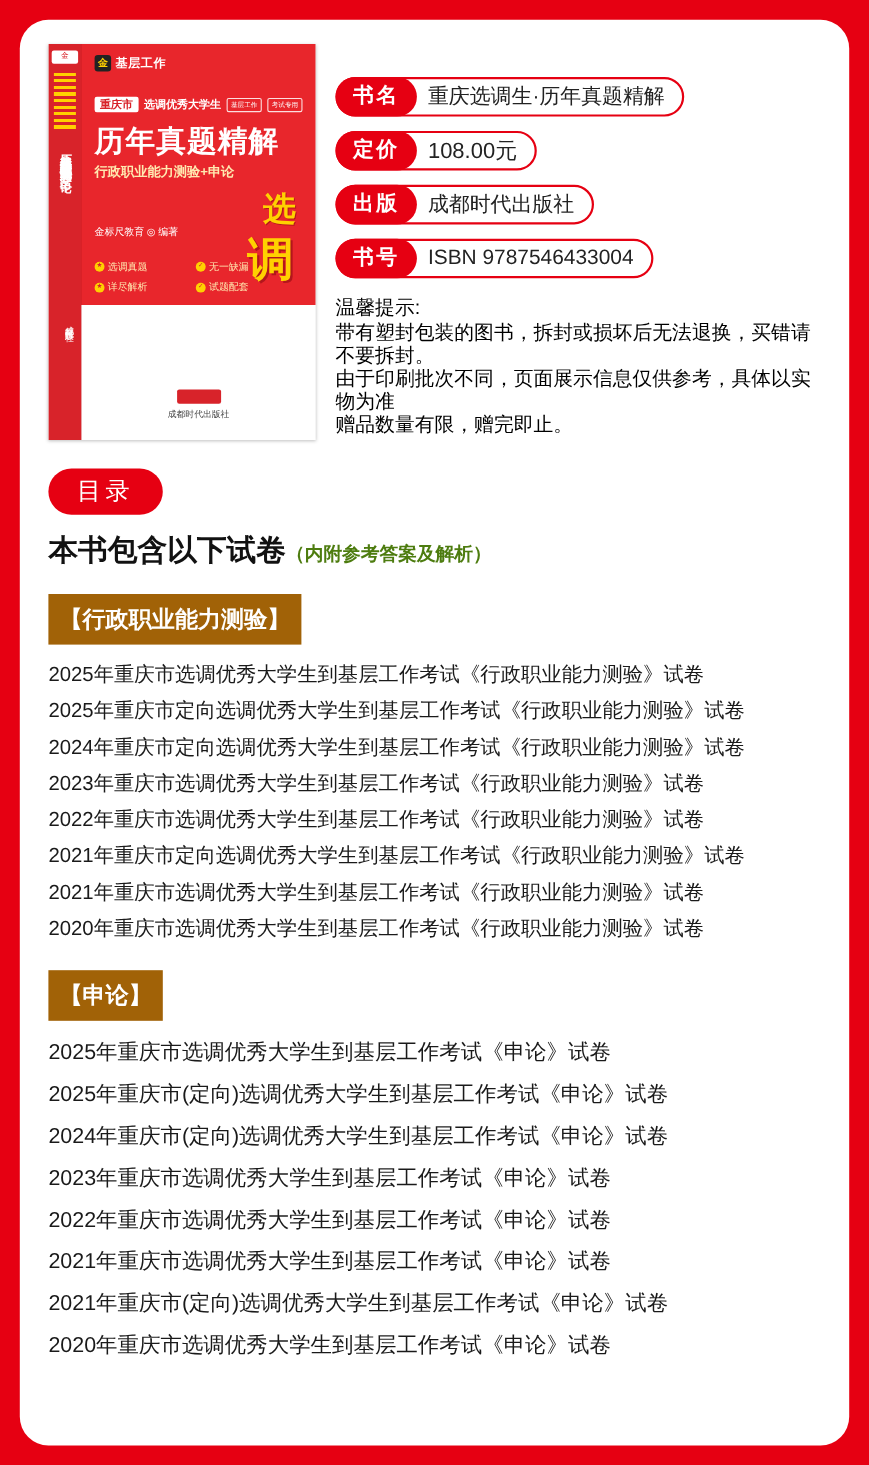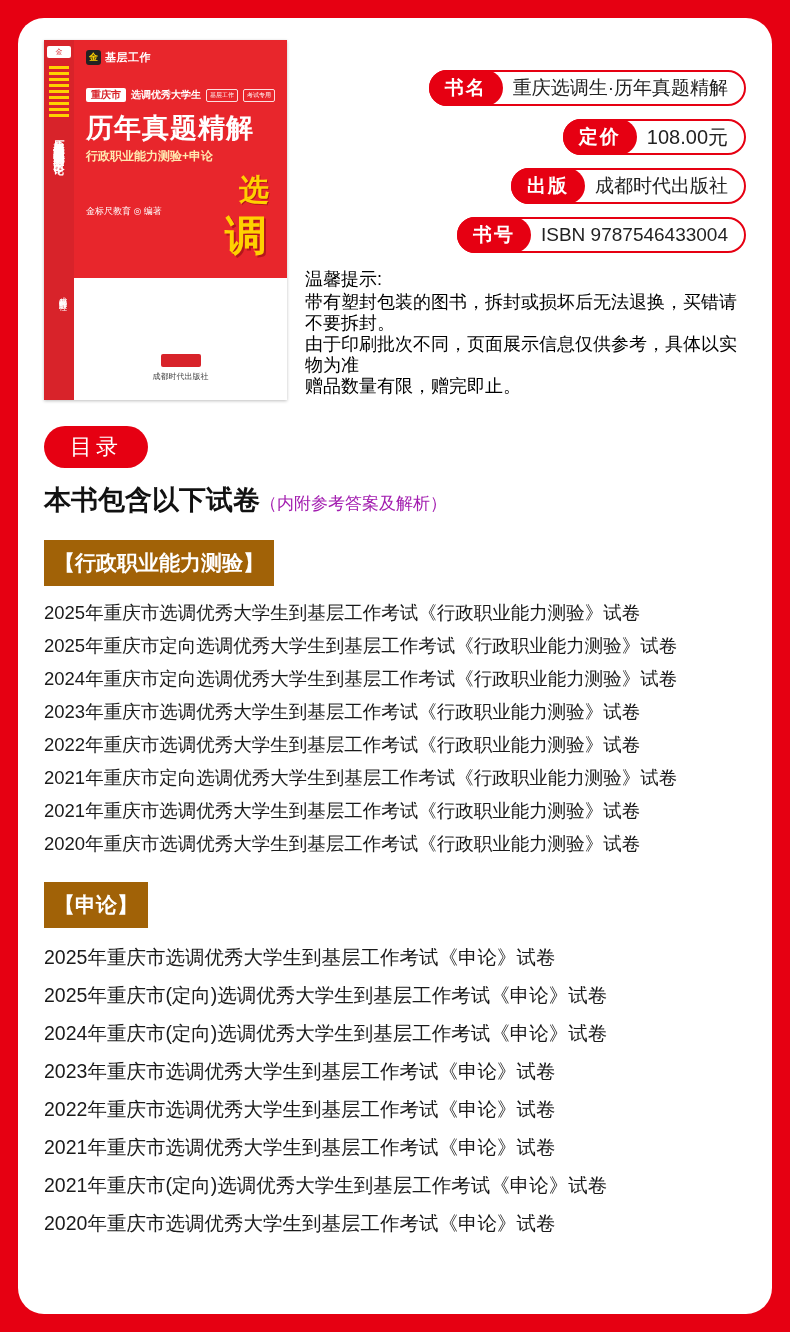--- a/index.html
+++ b/index.html
@@ -228,21 +228,20 @@
   
   .info {
     flex: 1;
     padding-left: 18px;
     padding-top: 30px;
   }
   .info-row {
     display: flex;
     align-items: center;
     margin-bottom: 13px;
-    justify-content: flex-end;
   }
   .pill {
     display: flex;
     align-items: center;
     background: #ffffff;
     border: 2px solid #e60012;
     border-radius: 999px;
     height: 36px;
     padding-right: 16px;
     box-sizing: border-box;
@@ -290,22 +289,22 @@
   }
   .headline {
     font-size: 27px;
     font-weight: bold;
     color: #111;
     display: flex;
     align-items: baseline;
   }
   .headline .sub {
     font-size: 17px;
-    font-weight: normal;
-    color: #a21caf;
+    font-weight: bold;
+    color: #4d7c0f;
   }
   .section-tag {
     display: inline-block;
     background: #a16207;
     color: #fff;
     font-size: 21px;
     font-weight: bold;
     padding: 9px 10px;
     margin: 22px 0 10px 0;
   }
@@ -347,20 +346,38 @@
             <span class="tag-white">重庆市</span>
             <span class="tag-plain">选调优秀大学生</span>
             <span class="tag-mini">基层工作</span>
             <span class="tag-mini">考试专用</span>
           </div>
           <div class="cover-title">历年真题精解</div>
           <div class="cover-sub">行政职业能力测验+申论</div>
           <div class="cover-big">选</div>
           <div class="cover-big2">调</div>
           <div class="cover-author">金标尺教育 ◎ 编著</div>
+          <div class="feat">
+            <div class="feat-item">
+              <span class="feat-dot">★</span>
+              <span>选调真题</span>
+            </div>
+            <div class="feat-item">
+              <span class="feat-dot">✓</span>
+              <span>无一缺漏</span>
+            </div>
+            <div class="feat-item">
+              <span class="feat-dot">★</span>
+              <span>详尽解析</span>
+            </div>
+            <div class="feat-item">
+              <span class="feat-dot">✓</span>
+              <span>试题配套</span>
+            </div>
+          </div>
           <div class="pub-logo">
             <div class="pub-mark"></div>
             <div class="pub-name">成都时代出版社</div>
           </div>
         </div>
       </div>
 
       <div class="info">
         <div class="info-row">
           <div class="pill">

